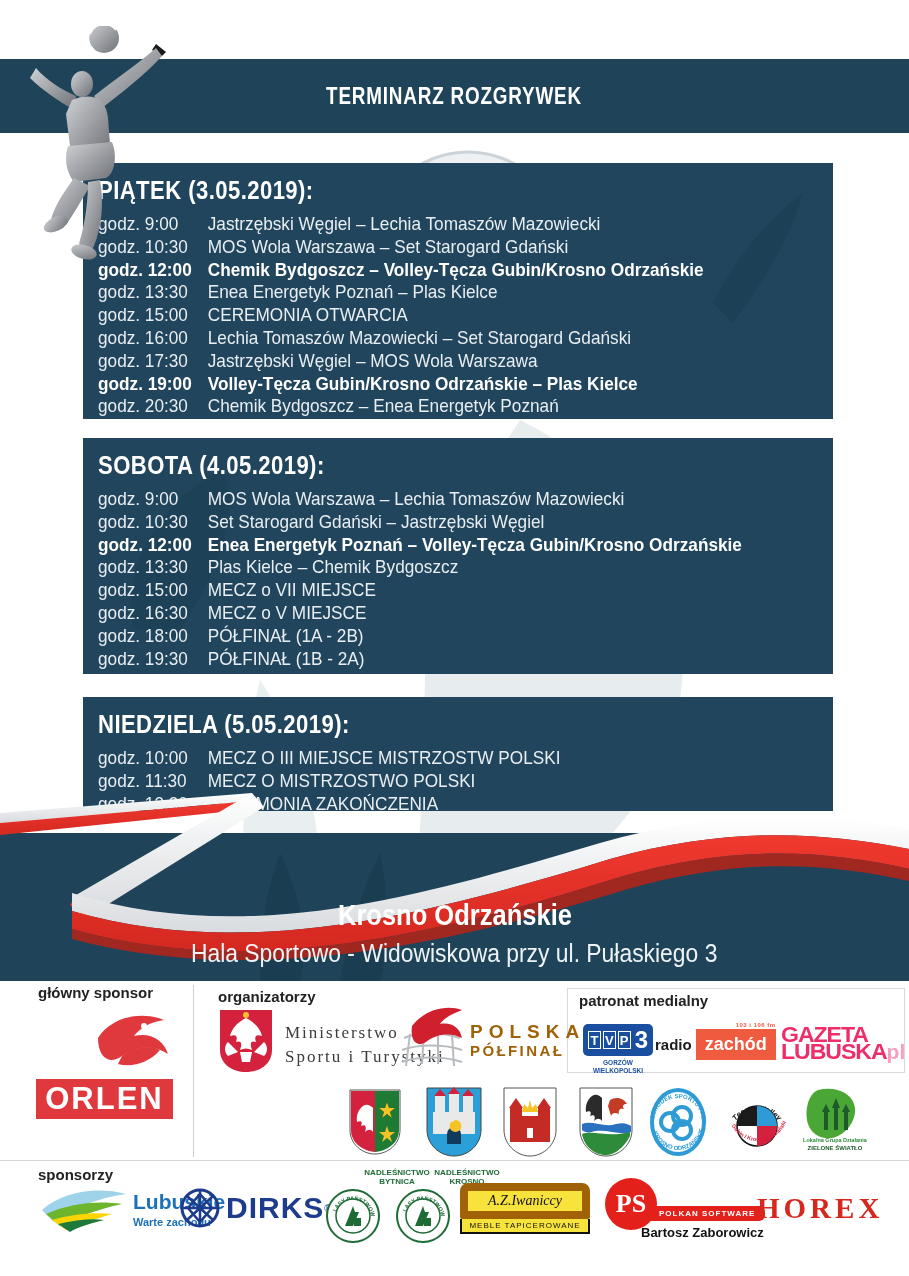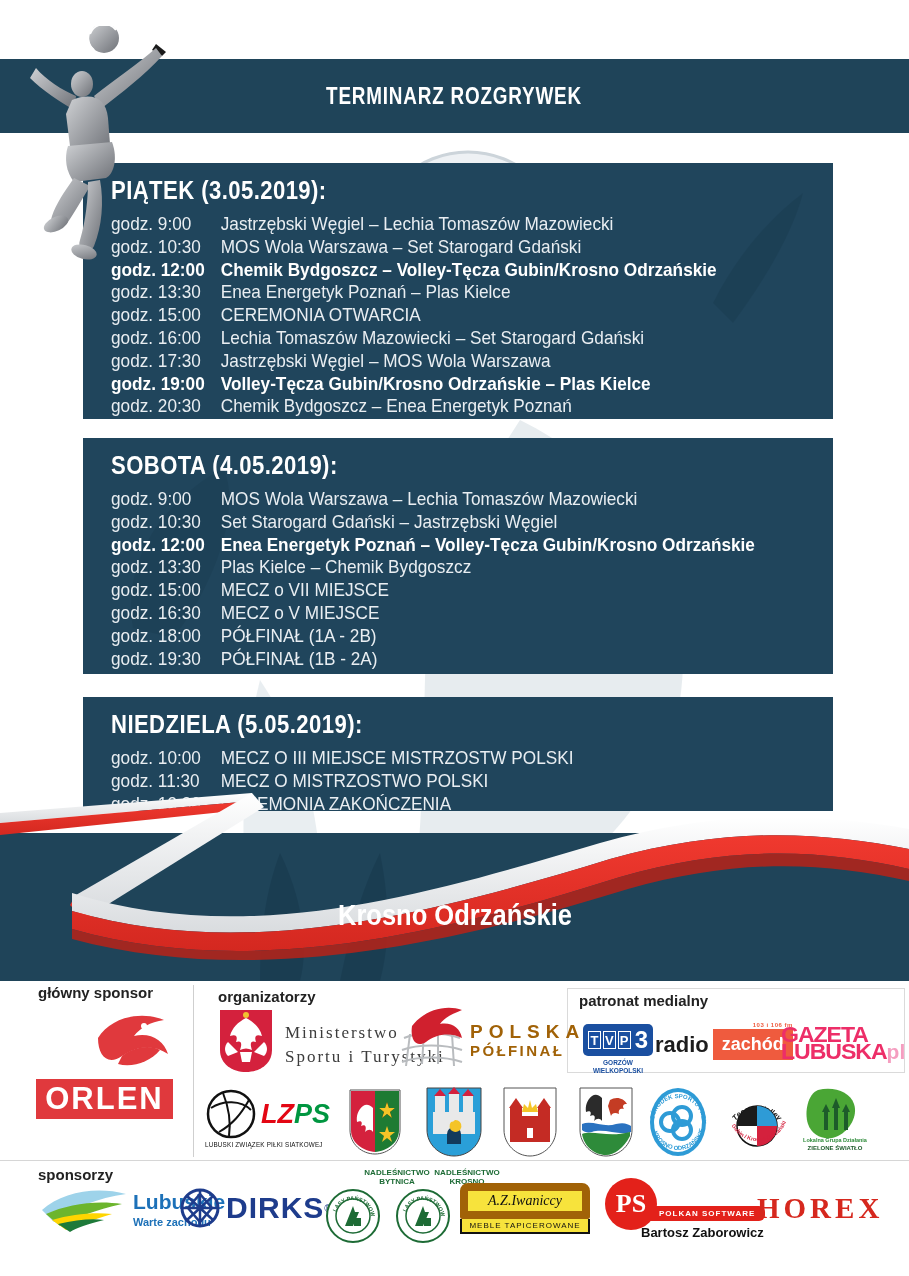--- a/index.html
+++ b/index.html
@@ -9,21 +9,21 @@
   .cx{display:inline-block;transform:scaleX(.85);transform-origin:left center;white-space:nowrap;}
   .cxc{display:inline-block;transform:scaleX(.88);transform-origin:center center;white-space:nowrap;}
 
   
   #band-top{left:0;top:59px;width:909px;height:74px;background:#1F4459;z-index:3;
             display:flex;align-items:center;justify-content:center;}
   #band-top h1{margin:2px;color:#fff;font-size:23px;font-weight:bold;letter-spacing:1px;}
 
   
   .panel{left:83px;width:750px;background:#20455C;z-index:3;box-sizing:border-box;
-         padding:12px 16px 0 28px;position:absolute;}
+         padding:12px 16px 0 15px;position:absolute;}
   .ptitle{margin:0 0 7px 0;color:#ffffff;font-size:26px;font-weight:bold;letter-spacing:.5px;}
   .rows{transform:scaleX(.93);transform-origin:top left;}
   .srow{display:flex;color:#e9eef2;font-size:18.5px;line-height:22.8px;font-weight:400;white-space:nowrap;}
   .srow .time{width:118px;flex:0 0 118px;}
   .srow.bold{color:#ffffff;font-weight:bold;}
 
   
   #band-loc{left:0;top:833px;width:909px;height:148px;background:#1F4459;z-index:3;}
   #loc-city{left:0;top:899px;width:909px;text-align:center;color:#fff;font-size:29px;font-weight:bold;z-index:6;}
   #loc-venue{left:0;top:938px;width:909px;text-align:center;color:#eef3f6;font-size:26px;font-weight:400;z-index:6;}
@@ -44,21 +44,21 @@
   .tvp{left:583px;top:1024px;width:70px;z-index:6;text-align:center;}
   .tvpbox{background:#1a4fa0;border-radius:5px;height:32px;display:flex;align-items:center;justify-content:center;gap:2px;padding:0 5px;}
   .tvpbox .lt{border:1.5px solid #fff;color:#fff;font-weight:bold;font-size:13px;width:13px;height:16px;
               display:flex;align-items:center;justify-content:center;}
   .tvpbox .three{color:#fff;font-weight:bold;font-size:24px;margin-left:2px;}
   .tvpsub{color:#1a4fa0;font-size:6.5px;font-weight:bold;line-height:8px;margin-top:3px;}
 
   .radio{left:655px;top:1022px;z-index:6;}
   .radio .freq{color:#ef5b3e;font-size:6px;font-weight:bold;text-align:right;margin-bottom:1px;letter-spacing:.5px;}
   .radio .row{display:flex;align-items:center;}
-  .radio .r{color:#1c1c1c;font-weight:bold;font-size:22px;margin-right:4px;}
+  .radio .r{color:#1c1c1c;font-weight:bold;font-size:15px;margin-right:4px;}
   .radio .z{background:#ef5b3e;color:#fff;font-weight:bold;font-size:18px;padding:5px 9px;}
 
   .gazeta{left:781px;top:1026px;z-index:6;color:#ed2e68;font-weight:bold;font-size:22px;line-height:17px;
           letter-spacing:-1px;transform:scaleX(1.05);transform-origin:left top;}
   .gazeta .pl{color:#f59ec0;font-size:20px;letter-spacing:0;}
 
   .lzps{left:205px;top:1088px;width:150px;z-index:6;}
   .lzps .big{font-size:27px;font-weight:bold;font-style:italic;letter-spacing:0;}
   .lzps .sub{font-size:6.3px;color:#111;margin-top:1px;letter-spacing:.2px;}
 
@@ -261,20 +261,21 @@
     <path d="M72,104 C250,160 430,104 600,54 C720,20 815,24 909,40
              L909,60 C818,42 725,38 610,70 C440,122 250,174 72,122 Z" fill="url(#wg)"></path>
 
     <path d="M72,122 C250,174 440,122 610,70 C725,38 818,42 909,60
              L909,80 C822,60 730,56 620,88 C450,142 255,192 72,140 Z" fill="url(#rg)"></path>
     <path d="M72,140 C255,192 450,142 620,88 C730,56 822,60 909,80
              L909,92 C820,72 735,70 628,100 C460,152 258,200 72,150 Z" fill="#b82218" opacity=".85"></path>
   </svg>
 
   <div class="abs" id="loc-city"><span class="cxc">Krosno Odrzańskie</span></div>
+  <div class="abs" id="loc-venue"><span class="cxc">Hala Sportowo - Widowiskowa przy ul. Pułaskiego 3</span></div>
 
   <div class="abs seclabel" style="left:38px;top:984px">główny sponsor</div>
   <div class="abs vdiv" style="left:193px;top:985px;height:172px"></div>
   <div class="abs seclabel" style="left:218px;top:988px">organizatorzy</div>
   <div class="abs" id="media-box"></div>
   <div class="abs seclabel" style="left:579px;top:992px">patronat medialny</div>
   <div class="abs hdiv" style="left:0;top:1160px;width:909px"></div>
   <div class="abs seclabel" style="left:38px;top:1166px">sponsorzy</div>
 
   <svg class="abs" style="left:92px;top:1012px;width:80px;height:64px;z-index:6" viewBox="0 0 80 64">
@@ -333,34 +334,20 @@
       <span class="r">radio</span>
       <span class="z">zachód</span>
     </div>
   </div>
 
   <div class="abs gazeta">
     <div><span>GAZETA</span></div>
     <div><span>LUBUSKA</span><span class="pl">pl</span></div>
   </div>
 
-  <div class="abs lzps">
-    <div style="display:flex;align-items:center">
-      <svg style="width:52px;height:52px" viewBox="0 0 52 52">
-        <circle cx="26" cy="26" r="23" fill="#fff" stroke="#111" stroke-width="2.5"></circle>
-        <path d="M6,20 C18,12 36,12 46,22" fill="none" stroke="#111" stroke-width="2"></path>
-        <path d="M18,5 C24,20 26,34 24,48" fill="none" stroke="#111" stroke-width="2"></path>
-        <path d="M44,12 C36,26 28,36 14,44" fill="none" stroke="#111" stroke-width="2"></path>
-      </svg>
-      <div class="big" style="margin-left:4px">
-        <span style="color:#e30613">L</span><span style="color:#e30613">Z</span><span style="color:#009640">P</span><span style="color:#009640">S</span>
-      </div>
-    </div>
-    <div class="sub">LUBUSKI ZWIĄZEK PIŁKI SIATKOWEJ</div>
-  </div>
 
   <svg class="abs" style="left:348px;top:1088px;width:54px;height:68px;z-index:6" viewBox="0 0 54 68">
     <path d="M2,2 L52,2 L52,42 C52,56 40,66 27,66 C14,66 2,56 2,42 Z" fill="#fff" stroke="#555" stroke-width="1"></path>
     <path d="M3,3 L27,3 L27,64 C15,63 3,55 3,42 Z" fill="#d4213d"></path>
     <path d="M27,3 L51,3 L51,42 C51,55 39,63 27,64 Z" fill="#1e7b33"></path>
     <path d="M15,18 C10,22 8,28 9,34 C13,32 15,34 13,38 C17,36 19,38 17,44 C20,41 23,41 25,44 L25,20 C21,16 18,16 15,18 Z" fill="#ffffff"></path>
     <path d="M39,14 L41,20 L47,20 L42,24 L44,30 L39,26 L34,30 L36,24 L31,20 L37,20 Z" fill="#f4c center"></path>
     <path d="M39,14 L41,20 L47,20 L42,24 L44,30 L39,26 L34,30 L36,24 L31,20 L37,20 Z" fill="#f4c427"></path>
     <path d="M39,38 L41,44 L47,44 L42,48 L44,54 L39,50 L34,54 L36,48 L31,44 L37,44 Z" fill="#f4c427"></path>
   </svg>

